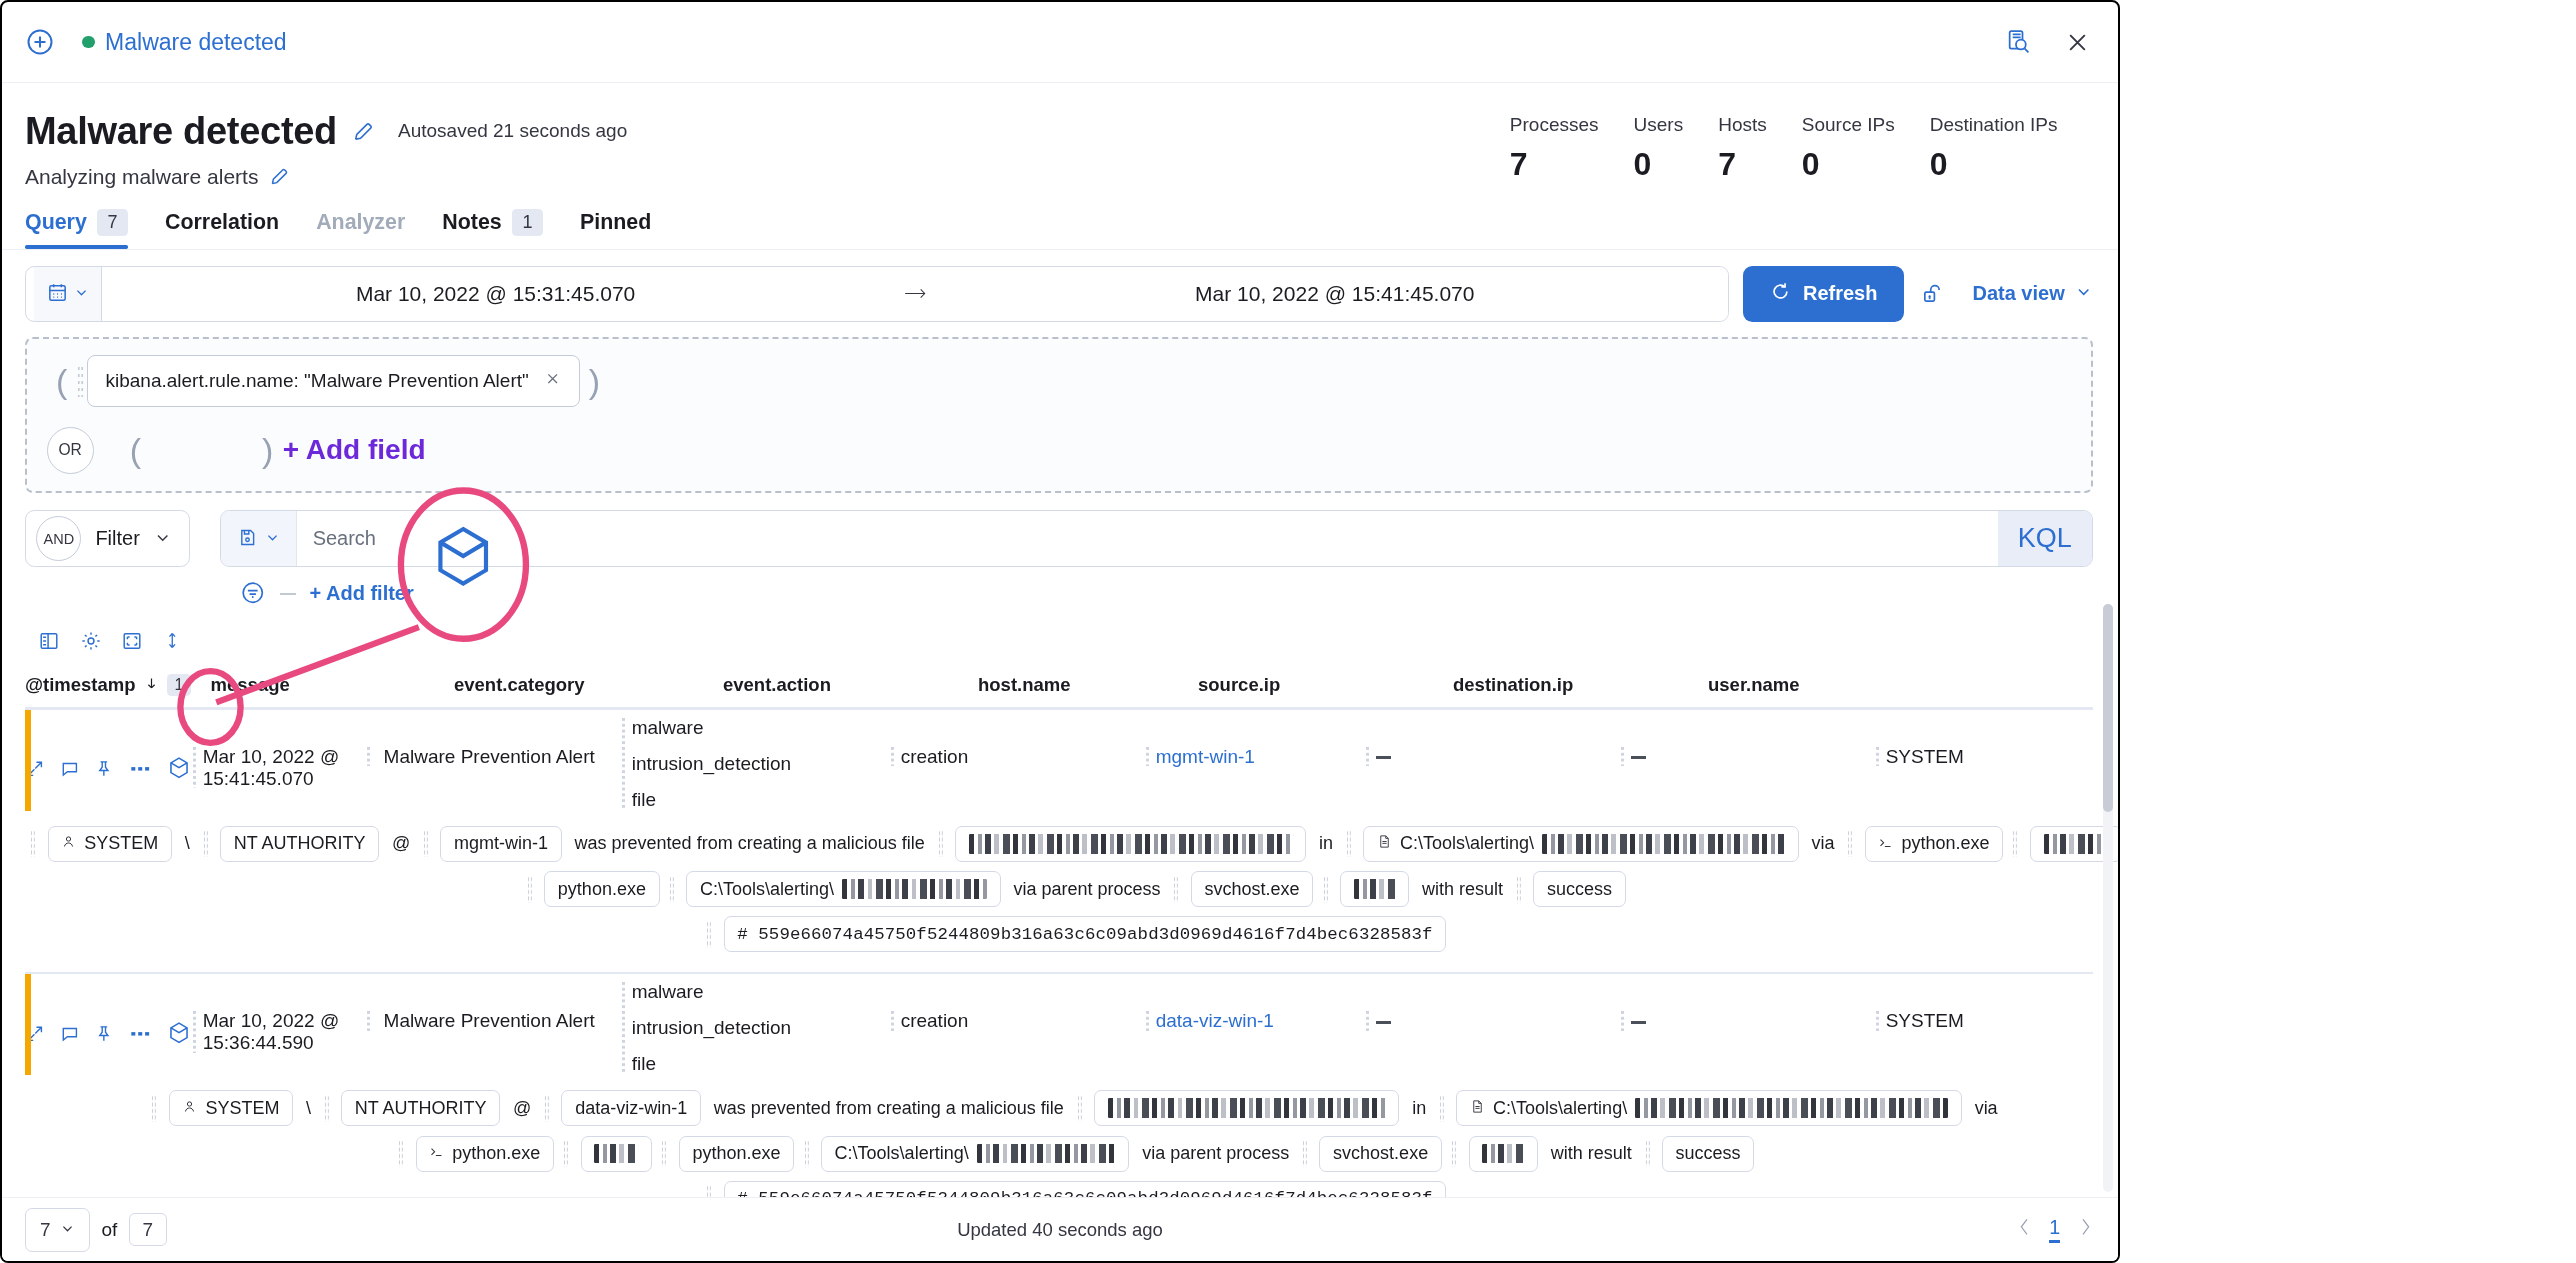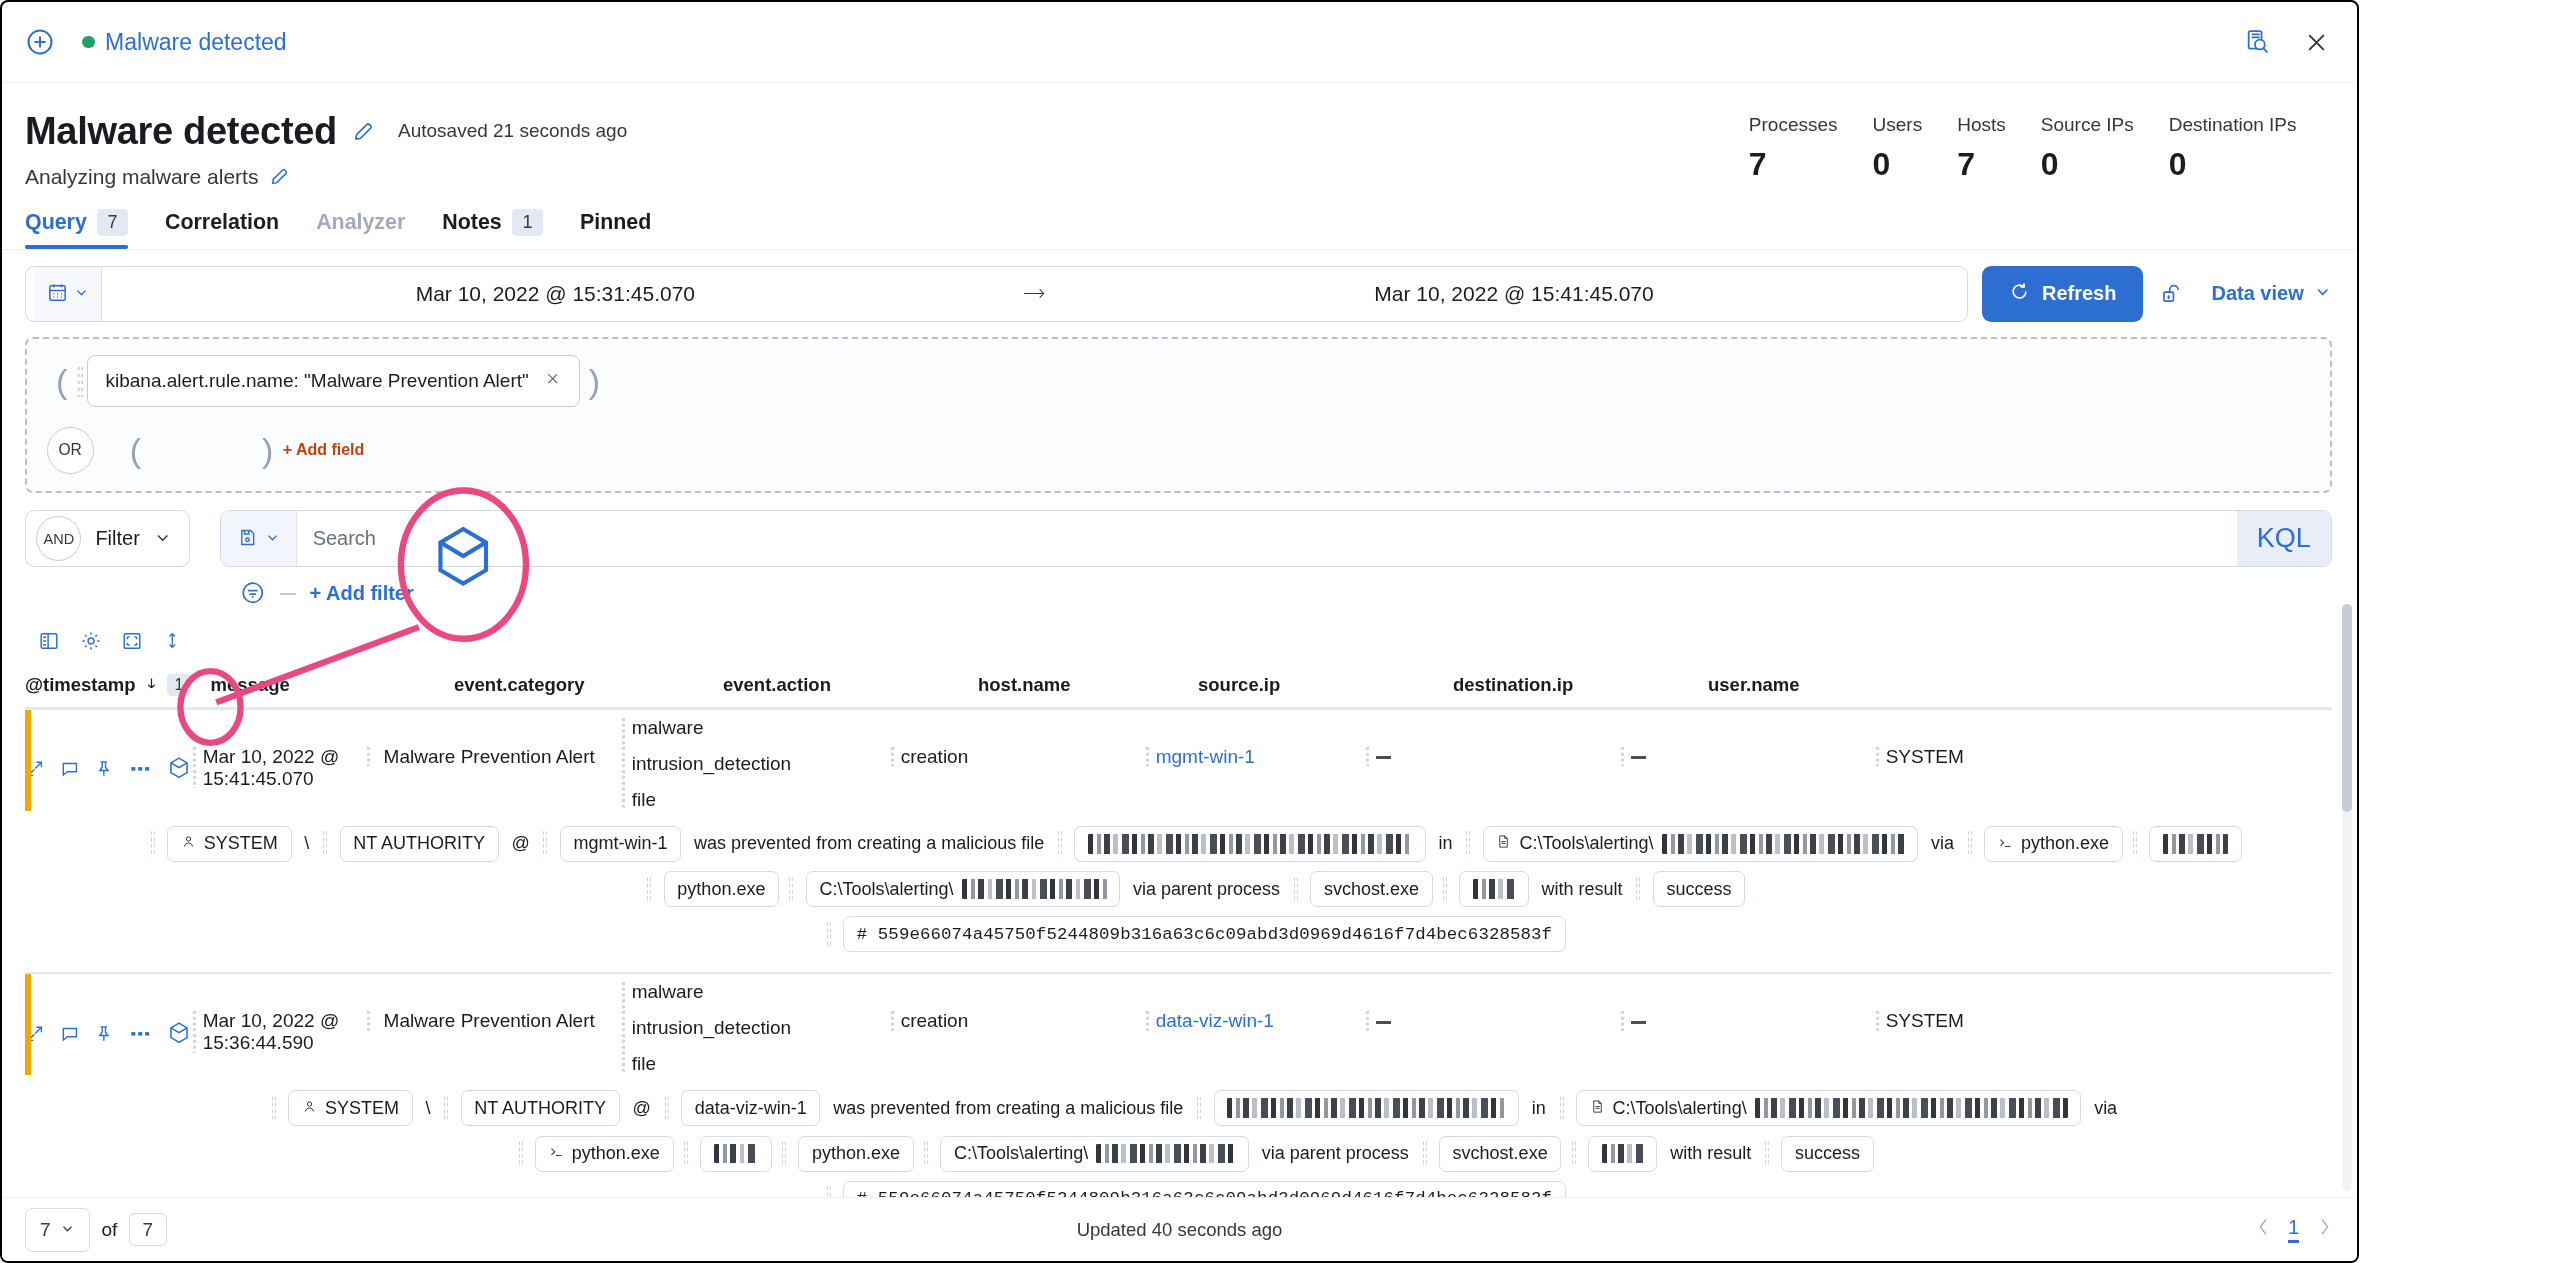--- a/index.html
+++ b/index.html
@@ -5,21 +5,21 @@
   * { box-sizing: border-box; margin: 0; padding: 0; }
   html, body {
     width: 2576px; height: 1263px;
     background: #fff;
     font-family: "Liberation Sans", sans-serif;
     color: #343741;
     overflow: hidden;
   }
   .app {
     position: relative;
-    width: 2359px; height: 1263px;
+    width: 2120px; height: 1263px;
     background: #fff;
     border: 2.9px solid #000;
     border-radius: 8px;
     overflow: hidden;
   }
 
   
   .topbar {
     height: 81px;
     display: flex; align-items: center;
@@ -132,21 +132,21 @@
   .pill-x { color: #69707d; font-size: 19.7px; cursor: pointer; }
   .or-badge {
     width: 47px; height: 47px; border-radius: 50%;
     border: 0.6px solid #c5ccd9; background: #fff;
     display: flex; align-items: center; justify-content: center;
     font-size: 15.6px; color: #343741; margin-right: 15px;
   }
   .builder-row2 { display: flex; align-items: center; margin-top: 19.7px; }
   .empty-paren-group { display: flex; align-items: center; width: 174px; }
   .empty-paren-group .paren:first-child { padding-left: 21px; }
-  .add-field { color: #c2410c; font-size: 16px; font-weight: bold; cursor: pointer; }
+  .add-field { color: #6d28d9; font-size: 28px; font-weight: bold; cursor: pointer; }
 
   
   .filterrow { display: flex; align-items: stretch; margin-top: 17.4px; gap: 30px; }
   .filter-box {
     display: flex; align-items: center; gap: 14px;
     border: 0.6px solid #d3dae6; border-radius: 9.3px; background: #fff;
     height: 57px; padding: 0 17.4px 0 10.4px; cursor: pointer;
   }
   .and-badge {
     width: 45px; height: 45px; border-radius: 50%;

